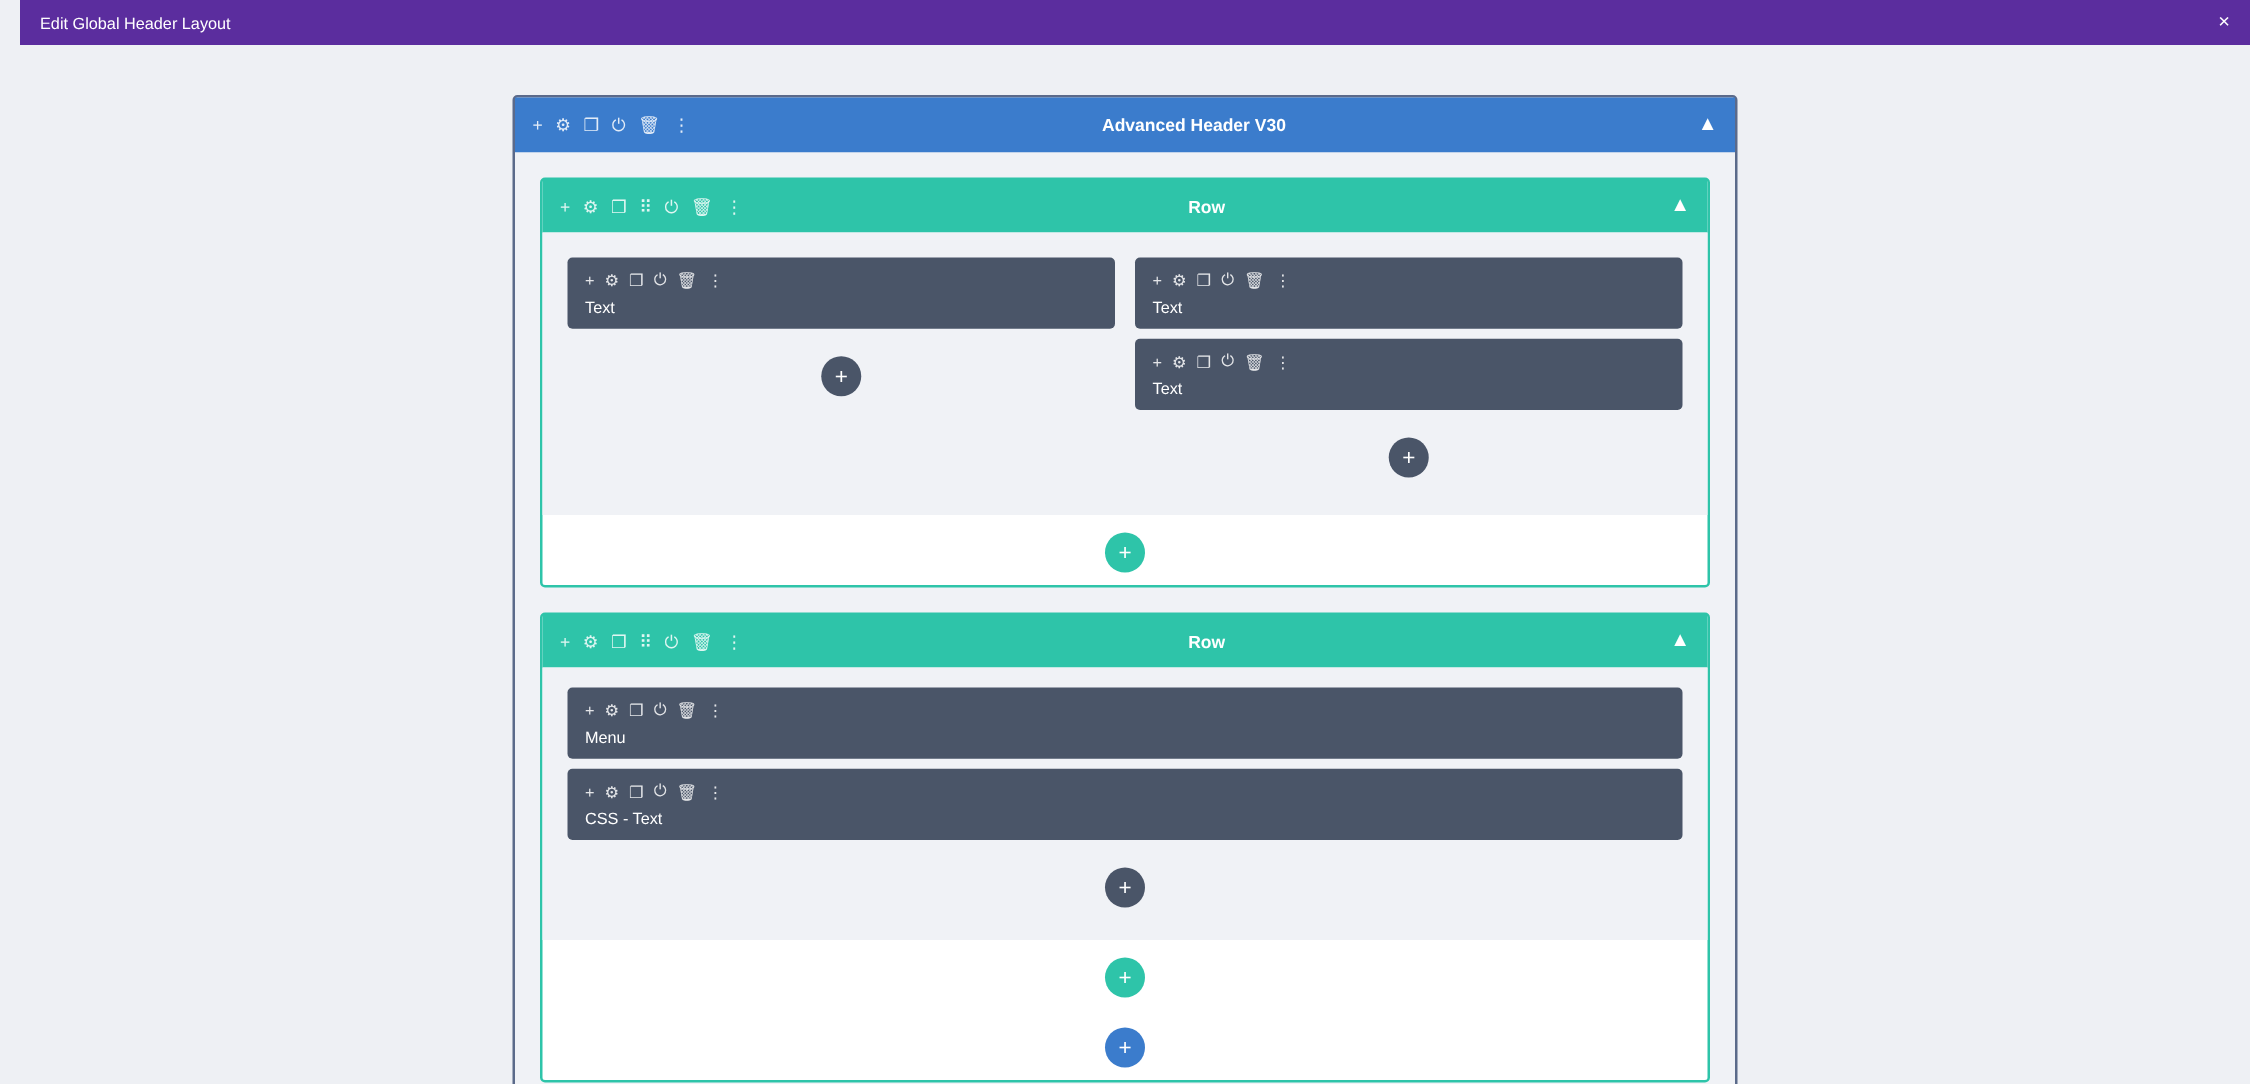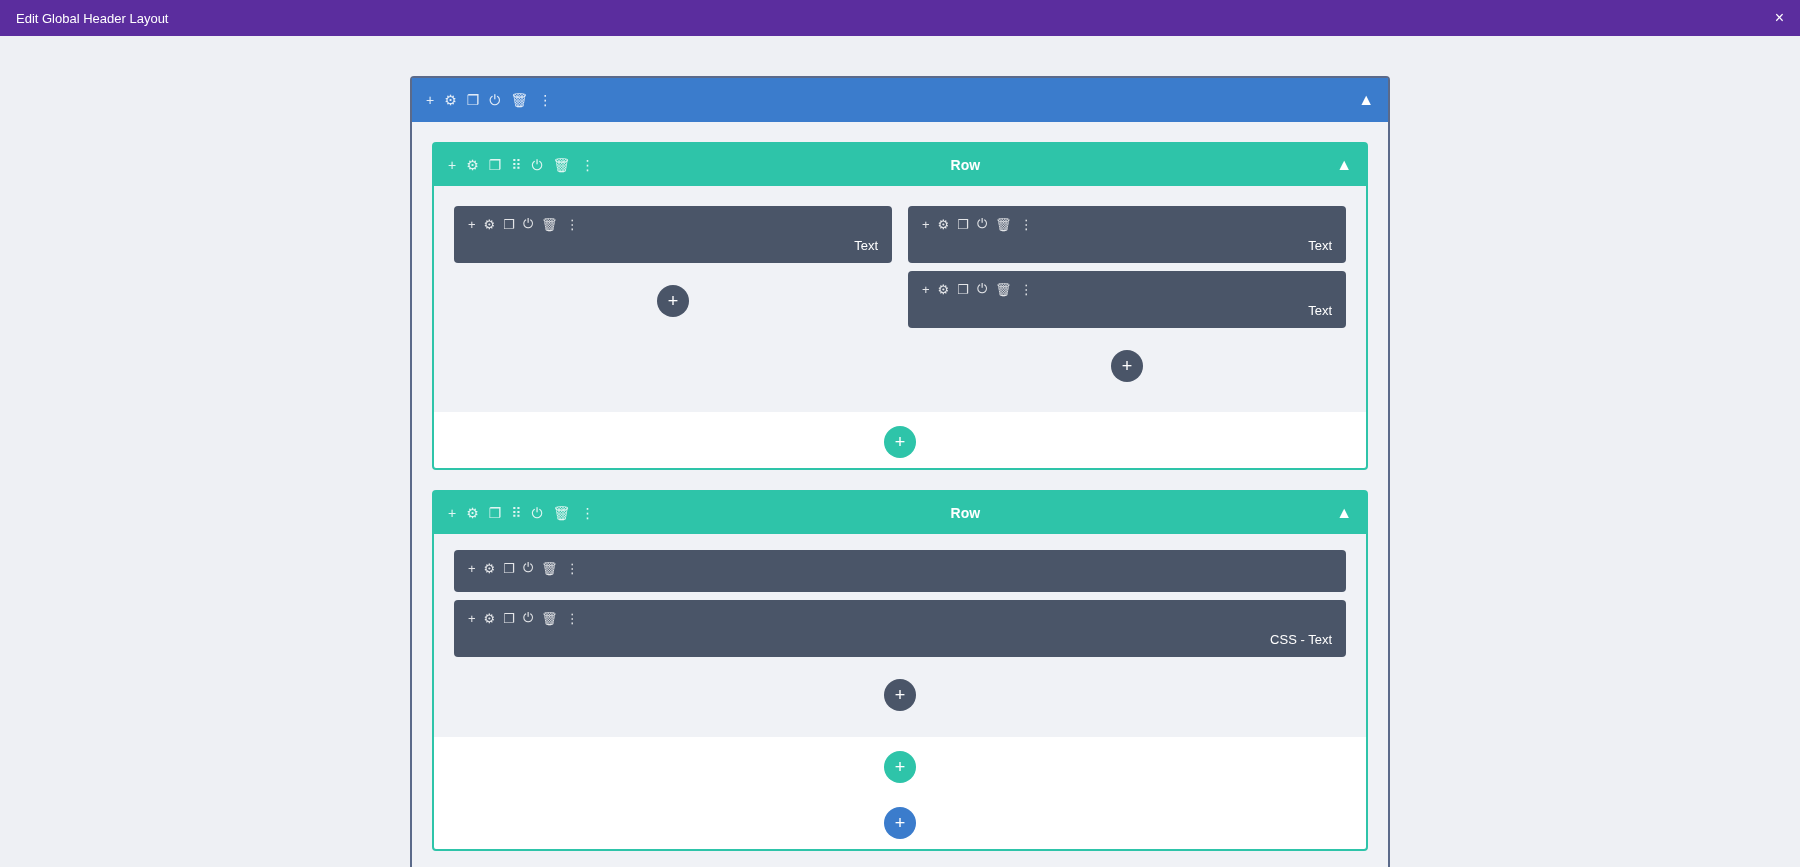--- a/index.html
+++ b/index.html
@@ -16,20 +16,21 @@
     .title-bar {
       background: #5b2d9e;
       color: #fff;
       height: 36px;
       display: flex;
       align-items: center;
       justify-content: space-between;
       padding: 0 16px;
       font-size: 13px;
       font-weight: 500;
+      margin-left: 16px;
     }
     .title-bar-close {
       cursor: pointer;
       font-size: 16px;
       background: none;
       border: none;
       color: #fff;
       line-height: 1;
     }
 
@@ -139,21 +140,21 @@
       display: flex;
       align-items: center;
       gap: 8px;
       margin-bottom: 6px;
       font-size: 13px;
       color: rgba(255,255,255,0.85);
     }
     .module-label {
       font-size: 13px;
       color: #fff;
-      text-align: right;
+      text-align: left;
       display: block;
     }
 
     
     .add-btn {
       width: 32px;
       height: 32px;
       border-radius: 50%;
       display: flex;
       align-items: center;
@@ -203,20 +204,21 @@
 
     <div class="advanced-header-bar">
       <div class="bar-icons">
         <span class="bar-icon">+</span>
         <span class="bar-icon">⚙</span>
         <span class="bar-icon">❐</span>
         <span class="bar-icon">⏻</span>
         <span class="bar-icon">🗑</span>
         <span class="bar-icon">⋮</span>
       </div>
+      <div class="bar-title">Advanced Header V30</div>
       <span class="bar-collapse">▲</span>
     </div>
 
     <div class="advanced-header-body">
 
       <div class="row-container">
         <div class="row-bar">
           <div class="bar-icons">
             <span class="bar-icon">+</span>
             <span class="bar-icon">⚙</span>
@@ -299,20 +301,21 @@
         <div class="row-body-single">
           <div class="module-block-full">
             <div class="module-toolbar">
               <span>+</span>
               <span>⚙</span>
               <span>❐</span>
               <span>⏻</span>
               <span>🗑</span>
               <span>⋮</span>
             </div>
+            <span class="module-label">Menu</span>
           </div>
           <div class="module-block-full">
             <div class="module-toolbar">
               <span>+</span>
               <span>⚙</span>
               <span>❐</span>
               <span>⏻</span>
               <span>🗑</span>
               <span>⋮</span>
             </div>

